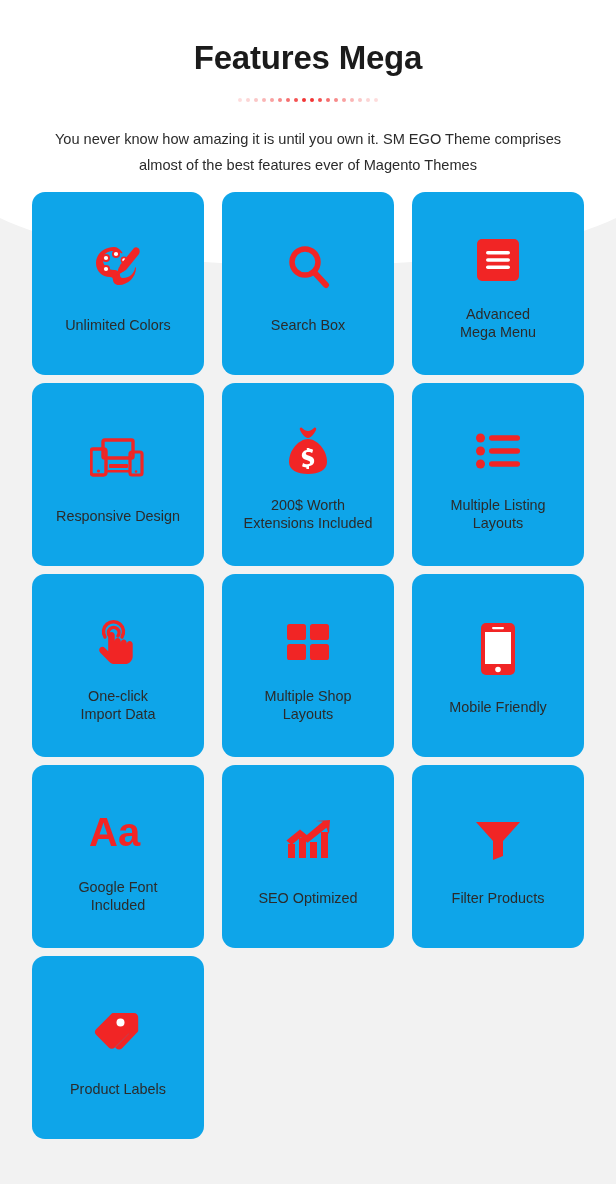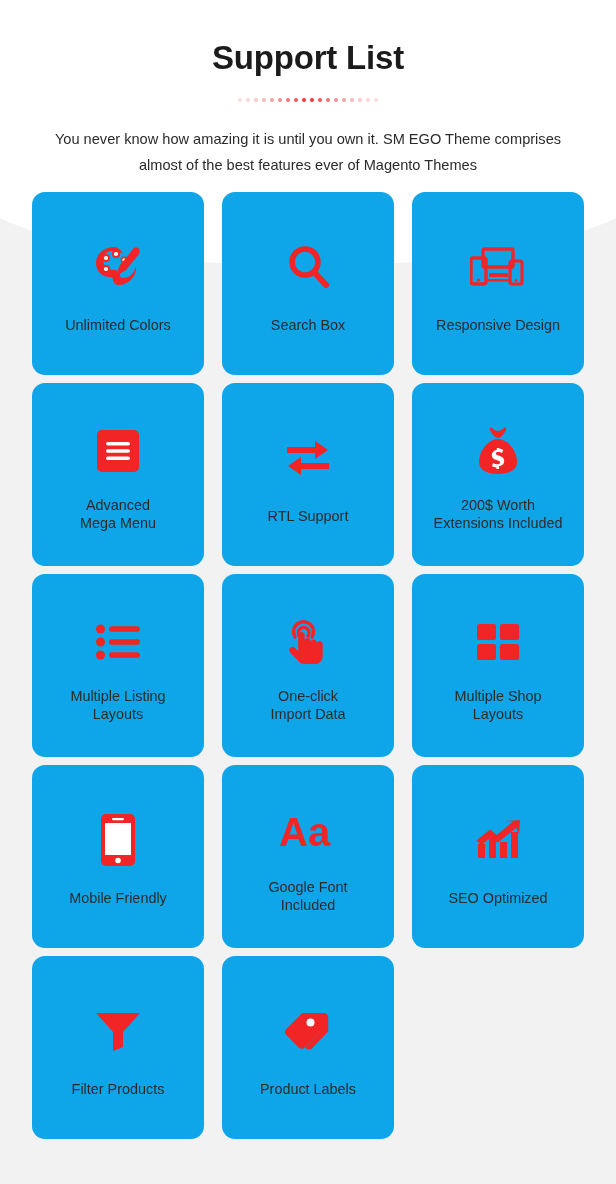--- a/index.html
+++ b/index.html
@@ -119,21 +119,21 @@
 </style>
 </head>
 <body>
 
 <div id="page">
 
   <div class="header-band"></div>
   <div class="header-curve"></div>
 
   <div class="header-inner">
-    <h1 class="page-title">Support List</h1>
+    <h1 class="page-title">Features Mega</h1>
     <div class="dots-divider" id="dots-divider">
         <i style="background: rgb(241, 37, 37); opacity: 0.16;"></i>
         <i style="background: rgb(241, 37, 37); opacity: 0.194;"></i>
         <i style="background: rgb(241, 37, 37); opacity: 0.256;"></i>
         <i style="background: rgb(241, 37, 37); opacity: 0.336;"></i>
         <i style="background: rgb(241, 37, 37); opacity: 0.431;"></i>
         <i style="background: rgb(241, 37, 37); opacity: 0.539;"></i>
         <i style="background: rgb(241, 37, 37); opacity: 0.658;"></i>
         <i style="background: rgb(241, 37, 37); opacity: 0.788;"></i>
         <i style="background: rgb(241, 37, 37); opacity: 0.927;"></i>
@@ -172,57 +172,48 @@
       </div>
       <div class="feature-card">
         <div class="feature-icon">
           <svg width="44" height="46" viewBox="0 0 44 46">
       <circle cx="19" cy="18" r="13" fill="none" stroke="#f12525" stroke-width="5.5"></circle>
       <line x1="28" y1="28" x2="40" y2="41" stroke="#f12525" stroke-width="6" stroke-linecap="round"></line>
     </svg>
         </div>
         <div class="feature-label">Search Box</div>
       </div>
+      <div class="feature-card two-line">
+        <div class="feature-icon">
+          <svg width="42" height="42" viewBox="0 0 42 42">
+      <rect x="0" y="0" width="42" height="42" rx="5" fill="#f12525"></rect>
+      <rect x="9" y="12" width="24" height="3.6" rx="1.8" fill="#fff"></rect>
+      <rect x="9" y="19.2" width="24" height="3.6" rx="1.8" fill="#fff"></rect>
+      <rect x="9" y="26.4" width="24" height="3.6" rx="1.8" fill="#fff"></rect>
+    </svg>
+        </div>
+        <div class="feature-label">Advanced
+Mega Menu</div>
+      </div>
       <div class="feature-card">
         <div class="feature-icon">
           <svg width="56" height="40" viewBox="0 0 56 40">
       <rect x="13" y="2" width="30" height="18" rx="1.5" fill="none" stroke="#f12525" stroke-width="3.4"></rect>
       <rect x="1" y="11" width="15" height="26" rx="2.4" fill="none" stroke="#f12525" stroke-width="3.4"></rect>
       <rect x="40" y="14" width="12" height="23" rx="2" fill="none" stroke="#f12525" stroke-width="3.2"></rect>
       <rect x="19" y="26" width="19" height="4" rx="1" fill="#f12525"></rect>
       <rect x="17" y="32" width="23" height="2.4" rx="1.2" fill="#f12525"></rect>
       <circle cx="8.5" cy="33" r="1.6" fill="#f12525"></circle>
             <circle cx="46" cy="33.5" r="1.3" fill="#f12525"></circle>
     </svg>
         </div>
         <div class="feature-label">Responsive Design</div>
       </div>
       <div class="feature-card two-line">
         <div class="feature-icon">
-          <svg width="42" height="42" viewBox="0 0 42 42">
-      <rect x="0" y="0" width="42" height="42" rx="5" fill="#f12525"></rect>
-      <rect x="9" y="12" width="24" height="3.6" rx="1.8" fill="#fff"></rect>
-      <rect x="9" y="19.2" width="24" height="3.6" rx="1.8" fill="#fff"></rect>
-      <rect x="9" y="26.4" width="24" height="3.6" rx="1.8" fill="#fff"></rect>
-    </svg>
-        </div>
-        <div class="feature-label">Advanced
-Mega Menu</div>
-      </div>
-      <div class="feature-card">
-        <div class="feature-icon">
-          <svg width="48" height="42" viewBox="0 0 48 42">
-      <path fill="#f12525" d="M3 10h28v-6l13 9-13 9v-6H3z"></path>
-      <path fill="#f12525" d="M45 26H17v-6L4 29l13 9v-6h28z"></path>
-    </svg>
-        </div>
-        <div class="feature-label">RTL Support</div>
-      </div>
-      <div class="feature-card two-line">
-        <div class="feature-icon">
           <svg width="46" height="48" viewBox="0 0 46 48">
       <path fill="#f12525" d="M23 11c-3 0-6-4-8-8-1-2 1-3 2-2 2 2 4 3 6 3s4-1 6-3c1-1 3 0 2 2-2 4-5 8-8 8z"></path>
       <path fill="#f12525" d="M23 12c9 0 19 11 19 23 0 8-8 12-19 12S4 43 4 35C4 23 14 12 23 12z"></path>
       <path fill="#fff" d="M24.4 21h-2.6v2.1c-3 .4-5 2.3-5 5 0 3 2.2 4.3 5.3 5.2 2.2.7 3 1.2 3 2.2 0 1-.9 1.7-2.6 1.7-1.8 0-3.4-.6-4.5-1.3l-.9 3.3c1 .6 2.6 1.1 4.3 1.2V42h2.6v-2.7c3.3-.4 5.2-2.5 5.2-5.2 0-2.7-1.5-4.3-5-5.4-2.5-.9-3.4-1.4-3.4-2.3 0-.8.6-1.5 2.4-1.5 1.9 0 3.2.6 4 1l.9-3.2c-1-.5-2.2-.8-3.7-.9z"></path>
     </svg>
         </div>
         <div class="feature-label">200$ Worth
 Extensions Included</div>
       </div>
       <div class="feature-card two-line">

